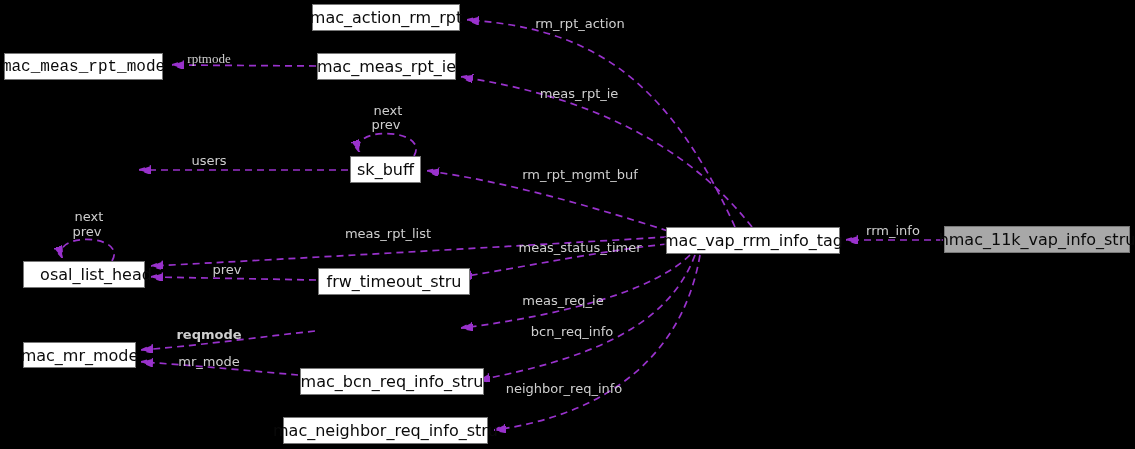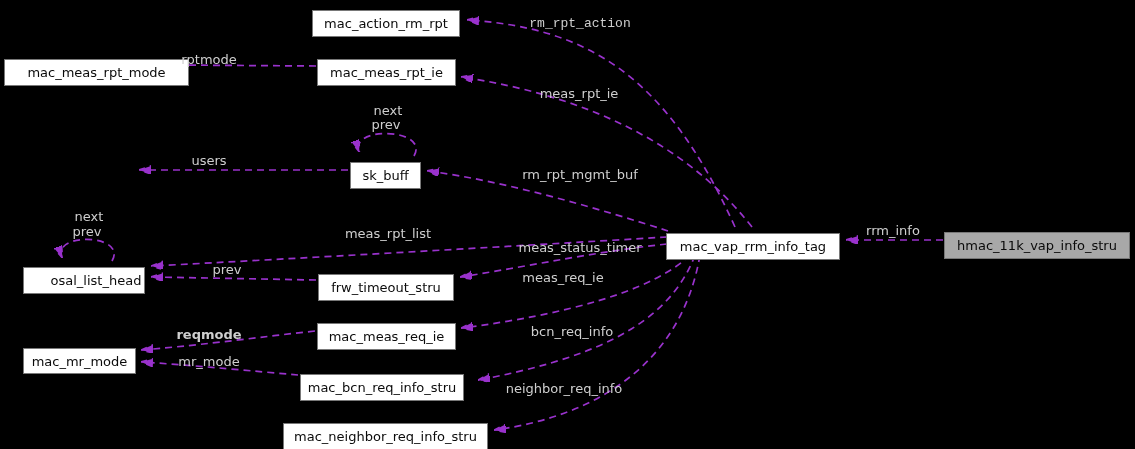--- a/index.html
+++ b/index.html
@@ -21,25 +21,24 @@
   }
   #edges{position:absolute;left:0;top:0;width:1135px;height:449px;}
   #edges path{fill:none;stroke:var(--edge);stroke-width:1.7;stroke-dasharray:7 5;}
   #edges .arrowhead{fill:var(--edge);}
   .node{
     position:absolute;
     display:flex;align-items:center;justify-content:center;
     background:var(--node-fill);
     border:1.5px solid var(--node-border);
     color:var(--node-text);
-    font-size:13px;
+    font-size:16px;
     white-space:nowrap;
     box-sizing:border-box;
     cursor:pointer;
-    margin-top:6px;
   }
   .node.hl{background:var(--hl-fill);cursor:default;}
   .elabel{
     position:absolute;
     transform:translate(-50%,-50%);
     color:var(--elabel);
     font-size:13px;
     white-space:nowrap;
   }
 </style>
@@ -70,44 +69,43 @@
     <path d="M 348,170 L 140,170" marker-end="url(#arrow)"></path>
     <path d="M 316,280 L 152,277" marker-end="url(#arrow)"></path>
     <path d="M 315,331 C 260,337 212,344 142,350" marker-end="url(#arrow)"></path>
     <path d="M 298,375 C 252,371 202,366 142,362" marker-end="url(#arrow)"></path>
 
     <path d="M 414,156 C 430,128 350,126 359,151" marker-end="url(#arrow)"></path>
     <path d="M 112,261 C 128,234 52,232 62,257" marker-end="url(#arrow)"></path>
   </svg>
 
   <div class="node" style="left:312px;top:4px;width:148px;height:27px;">mac_action_rm_rpt</div>
-  <div class="node" style="left:4px;top:53px;width:185px;height:27px;">mac_meas_rpt_mode</div>
+  <div class="node" style="left:4px;top:53px;width:159px;height:27px;font-family:Liberation Mono, monospace;">mac_meas_rpt_mode</div>
   <div class="node" style="left:317px;top:53px;width:139px;height:27px;">mac_meas_rpt_ie</div>
   <div class="node" style="left:350px;top:156px;width:71px;height:27px;">sk_buff</div>
   <div class="node" style="left:23px;top:261px;width:122px;height:27px;padding-left:24px;">osal_list_head</div>
-  <div class="node" style="left:318px;top:268px;width:136px;height:27px;">frw_timeout_stru</div>
-  <div class="node" style="left:317px;top:317px;width:139px;height:27px;">mac_meas_req_ie</div>
+  <div class="node" style="left:318px;top:268px;width:152px;height:27px;">frw_timeout_stru</div>
   <div class="node" style="left:23px;top:342px;width:113px;height:26px;">mac_mr_mode</div>
-  <div class="node" style="left:300px;top:368px;width:164px;height:27px;">mac_bcn_req_info_stru</div>
+  <div class="node" style="left:300px;top:368px;width:184px;height:27px;">mac_bcn_req_info_stru</div>
   <div class="node" style="left:283px;top:417px;width:205px;height:27px;">mac_neighbor_req_info_stru</div>
   <div class="node" style="left:666px;top:227px;width:174px;height:27px;">mac_vap_rrm_info_tag</div>
   <div class="node hl" style="left:944px;top:226px;width:186px;height:27px;">hmac_11k_vap_info_stru</div>
 
-  <span class="elabel" style="left:580px;top:23px;font-family:Liberation Mono, monospace;">rm_rpt_action</span>
+  <span class="elabel" style="left:580px;top:23px;">rm_rpt_action</span>
   <span class="elabel" style="left:579px;top:93px;">meas_rpt_ie</span>
   <span class="elabel" style="left:580px;top:174px;">rm_rpt_mgmt_buf</span>
   <span class="elabel" style="left:209px;top:160px;">users</span>
   <span class="elabel" style="left:388px;top:110px;">next</span>
   <span class="elabel" style="left:386px;top:124px;">prev</span>
-  <span class="elabel" style="left:209px;top:59px;">rptmode</span>
+  <span class="elabel" style="left:209px;top:59px;font-family:Liberation Serif, serif;">rptmode</span>
   <span class="elabel" style="left:388px;top:233px;">meas_rpt_list</span>
   <span class="elabel" style="left:580px;top:247px;">meas_status_timer</span>
   <span class="elabel" style="left:89px;top:216px;">next</span>
   <span class="elabel" style="left:87px;top:231px;">prev</span>
   <span class="elabel" style="left:227px;top:269px;">prev</span>
-  <span class="elabel" style="left:563px;top:277px;text-align:right;">meas_req_ie</span>
+  <span class="elabel" style="left:563px;top:300px;text-align:right;">meas_req_ie</span>
   <span class="elabel" style="left:562px;top:331px;padding-left:20px;">bcn_req_info</span>
   <span class="elabel" style="left:564px;top:388px;">neighbor_req_info</span>
   <span class="elabel" style="left:209px;top:334px;font-weight:bold;">reqmode</span>
   <span class="elabel" style="left:209px;top:361px;">mr_mode</span>
   <span class="elabel" style="left:893px;top:230px;">rrm_info</span>
 
 </div>
 
 </body></html>

